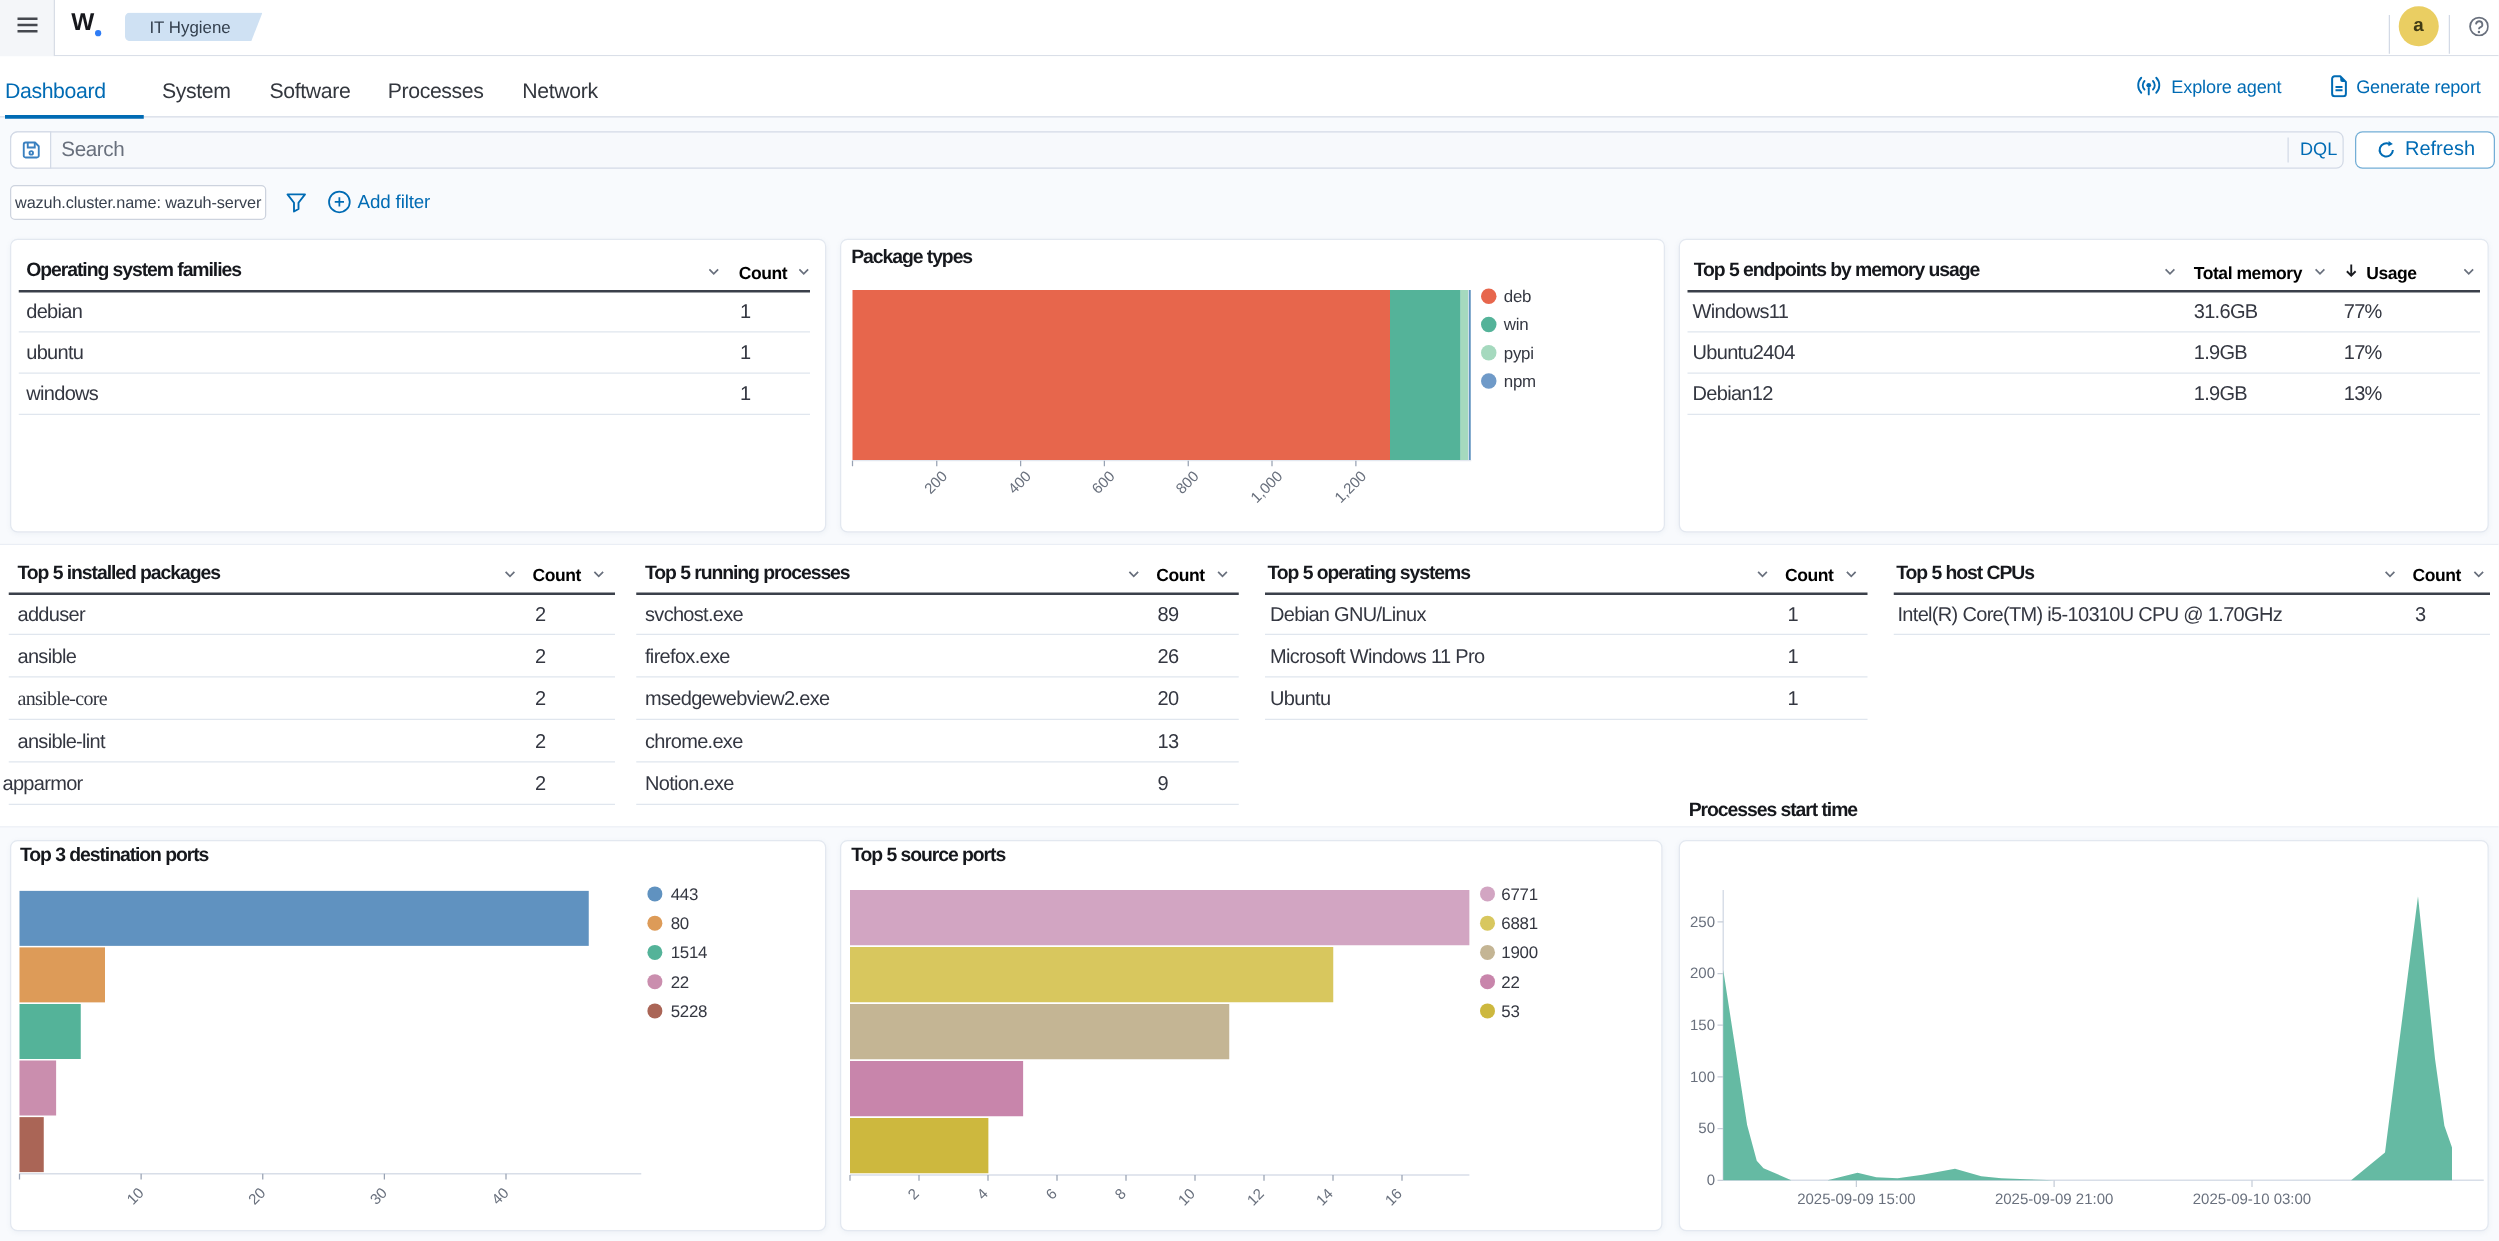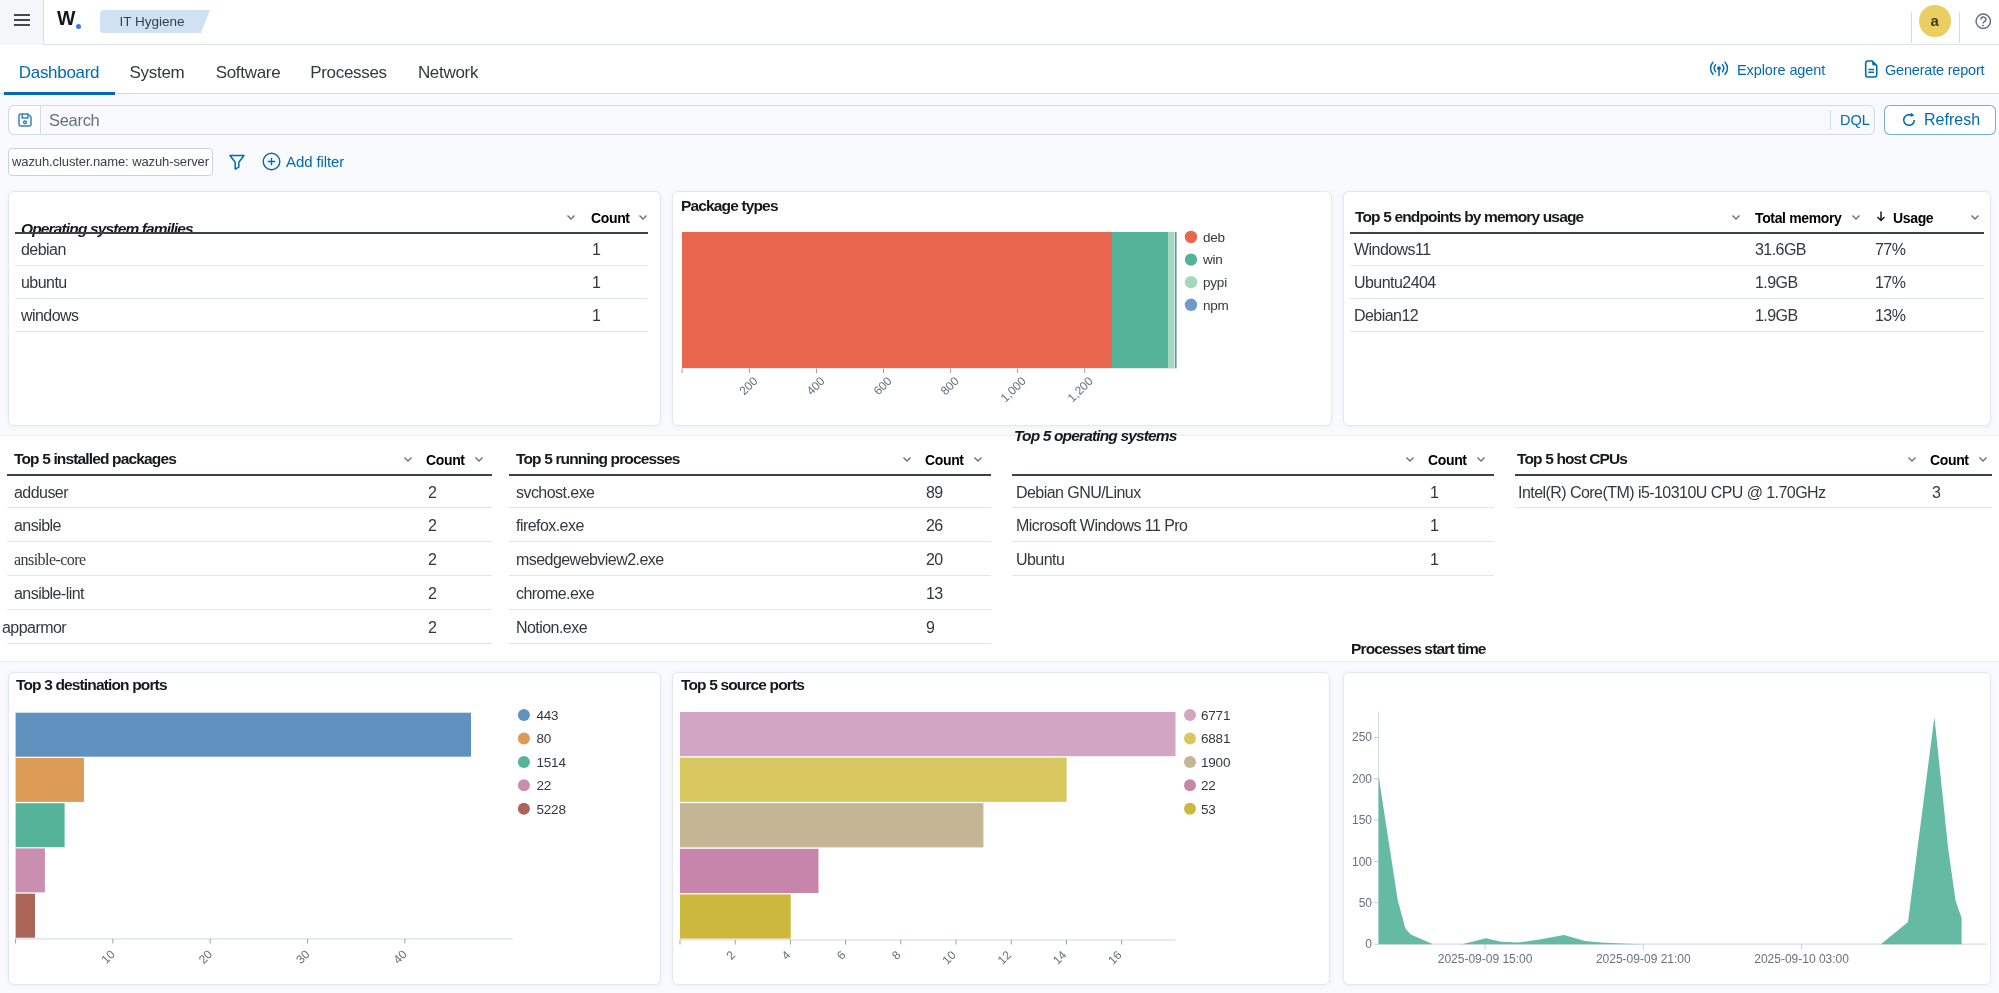--- a/index.html
+++ b/index.html
@@ -32,21 +32,21 @@
 <div class="abs" style="left:1911px;top:12px;width:1px;height:31px;background:#d3dae6;"></div>
 <div class="abs" style="left:1958.5px;top:12px;width:1px;height:31px;background:#d3dae6;"></div>
 <div class="abs" style="left:1919px;top:5px;width:31.5px;height:31.5px;border-radius:50%;background:#eace62;text-align:center;line-height:31.5px;font-size:15px;font-weight:700;color:#403b15;">a</div>
 <svg class="abs" style="left:1974.5px;top:12.5px;" width="16.5" height="16.5" viewBox="0 0 17 17">
   <circle cx="8.5" cy="8.5" r="7.4" fill="none" stroke="#69707d" stroke-width="1.5"></circle>
   <path d="M6 6.7 A2.6 2.6 0 1 1 9.4 9.2 Q8.4 9.6 8.4 10.8" fill="none" stroke="#69707d" stroke-width="1.5"></path>
   <circle cx="8.4" cy="13" r="1" fill="#69707d"></circle>
 </svg>
 
 <div class="abs" style="left:0;top:45px;width:1999px;height:49px;background:#fff;border-bottom:1px solid #d3dae6;"></div>
-<div class="abs" style="left:4px;top:45px;width:110px;height:48px;text-align:center;line-height:56px;font-size:17px;color:#006BB4;letter-spacing:-0.3px;">Dashboard</div>
+<div class="abs" style="left:4px;top:45px;width:110px;height:48px;text-align:left;line-height:56px;font-size:17px;color:#006BB4;letter-spacing:-0.3px;">Dashboard</div>
 <div class="abs" style="left:114px;top:45px;width:86px;height:48px;text-align:center;line-height:56px;font-size:17px;color:#33373e;letter-spacing:-0.3px;">System</div>
 <div class="abs" style="left:200px;top:45px;width:96px;height:48px;text-align:center;line-height:56px;font-size:17px;color:#33373e;letter-spacing:-0.3px;">Software</div>
 <div class="abs" style="left:296px;top:45px;width:105px;height:48px;text-align:center;line-height:56px;font-size:17px;color:#33373e;letter-spacing:-0.3px;">Processes</div>
 <div class="abs" style="left:401px;top:45px;width:94px;height:48px;text-align:center;line-height:56px;font-size:17px;color:#33373e;letter-spacing:-0.3px;">Network</div>
 <div class="abs" style="left:4px;top:92.2px;width:110.5px;height:2.8px;background:#006BB4;"></div>
 
 <svg class="abs" style="left:1708px;top:60px;" width="22" height="20" viewBox="0 0 22 20">
   <g stroke="#006BB4" stroke-width="1.5" fill="none" stroke-linecap="round">
     <circle cx="11" cy="8.2" r="1.9" fill="#006BB4" stroke="none"></circle>
     <path d="M11 10.5 L11 15.5"></path>
@@ -92,21 +92,21 @@
 <svg class="abs" style="left:261.5px;top:152px;" width="19" height="19" viewBox="0 0 19 19">
   <circle cx="9.5" cy="9.5" r="8.3" fill="none" stroke="#006BB4" stroke-width="1.4"></circle>
   <path d="M9.5 5.8 L9.5 13.2 M5.8 9.5 L13.2 9.5" stroke="#006BB4" stroke-width="1.4"></path>
 </svg>
 <div class="abs" style="left:286px;top:148px;height:27px;line-height:27px;font-size:15px;color:#006BB4;letter-spacing:-0.1px;">Add filter</div>
 
 <div class="panel" style="left:8px;top:191px;width:653px;height:235px;"></div>
 <div class="panel" style="left:672px;top:191px;width:660px;height:235px;"></div>
 <div class="panel" style="left:1343px;top:191px;width:648px;height:235px;"></div>
 
-<div class="ptitle" style="left:21px;top:220px;font-style:italic;">Operating system families</div>
+<div class="ptitle" style="left:21px;top:208px;">Operating system families</div>
 <svg class="chev" style="left:565px;top:211px;" viewBox="0 0 12 12">
       <path d="M2.5 4.5 L6 8 L9.5 4.5" fill="none" stroke="#69707d" stroke-width="1.4"></path>
     </svg>
 <div class="chead" style="left:591px;top:210px;">Count</div>
 <svg class="chev" style="left:637px;top:211px;" viewBox="0 0 12 12">
       <path d="M2.5 4.5 L6 8 L9.5 4.5" fill="none" stroke="#69707d" stroke-width="1.4"></path>
     </svg>
 <div class="hline" style="left:15px;top:231.5px;width:633px;"></div>
 <div class="cell" style="left:21px;top:241px;">debian</div>
 <div class="cell" style="left:592px;top:241px;">1</div>
@@ -228,21 +228,21 @@
 <div class="cell" style="left:516px;top:551.1px;">msedgewebview2.exe</div>
     <div class="cell" style="left:926px;top:551.1px;">20</div>
 <div class="sep" style="left:509px;top:574.9px;width:482px;"></div>
 <div class="cell" style="left:516px;top:584.9px;">chrome.exe</div>
     <div class="cell" style="left:926px;top:584.9px;">13</div>
 <div class="sep" style="left:509px;top:608.7px;width:482px;"></div>
 <div class="cell" style="left:516px;top:618.7px;">Notion.exe</div>
     <div class="cell" style="left:926px;top:618.7px;">9</div>
 <div class="sep" style="left:509px;top:642.5px;width:482px;"></div>
 
-<div class="ptitle" style="left:1014px;top:427px;font-style:italic;">Top 5 operating systems</div>
+<div class="ptitle" style="left:1014px;top:450px;">Top 5 operating systems</div>
 <svg class="chev" style="left:1404px;top:453px;" viewBox="0 0 12 12">
       <path d="M2.5 4.5 L6 8 L9.5 4.5" fill="none" stroke="#69707d" stroke-width="1.4"></path>
     </svg>
 <div class="chead" style="left:1428px;top:452px;">Count</div>
 <svg class="chev" style="left:1475px;top:453px;" viewBox="0 0 12 12">
       <path d="M2.5 4.5 L6 8 L9.5 4.5" fill="none" stroke="#69707d" stroke-width="1.4"></path>
     </svg>
 <div class="hline" style="left:1012px;top:473.8px;width:482px;"></div>
 <div class="cell" style="left:1016px;top:483.5px;">Debian GNU/Linux</div>
     <div class="cell" style="left:1430px;top:483.5px;">1</div>

